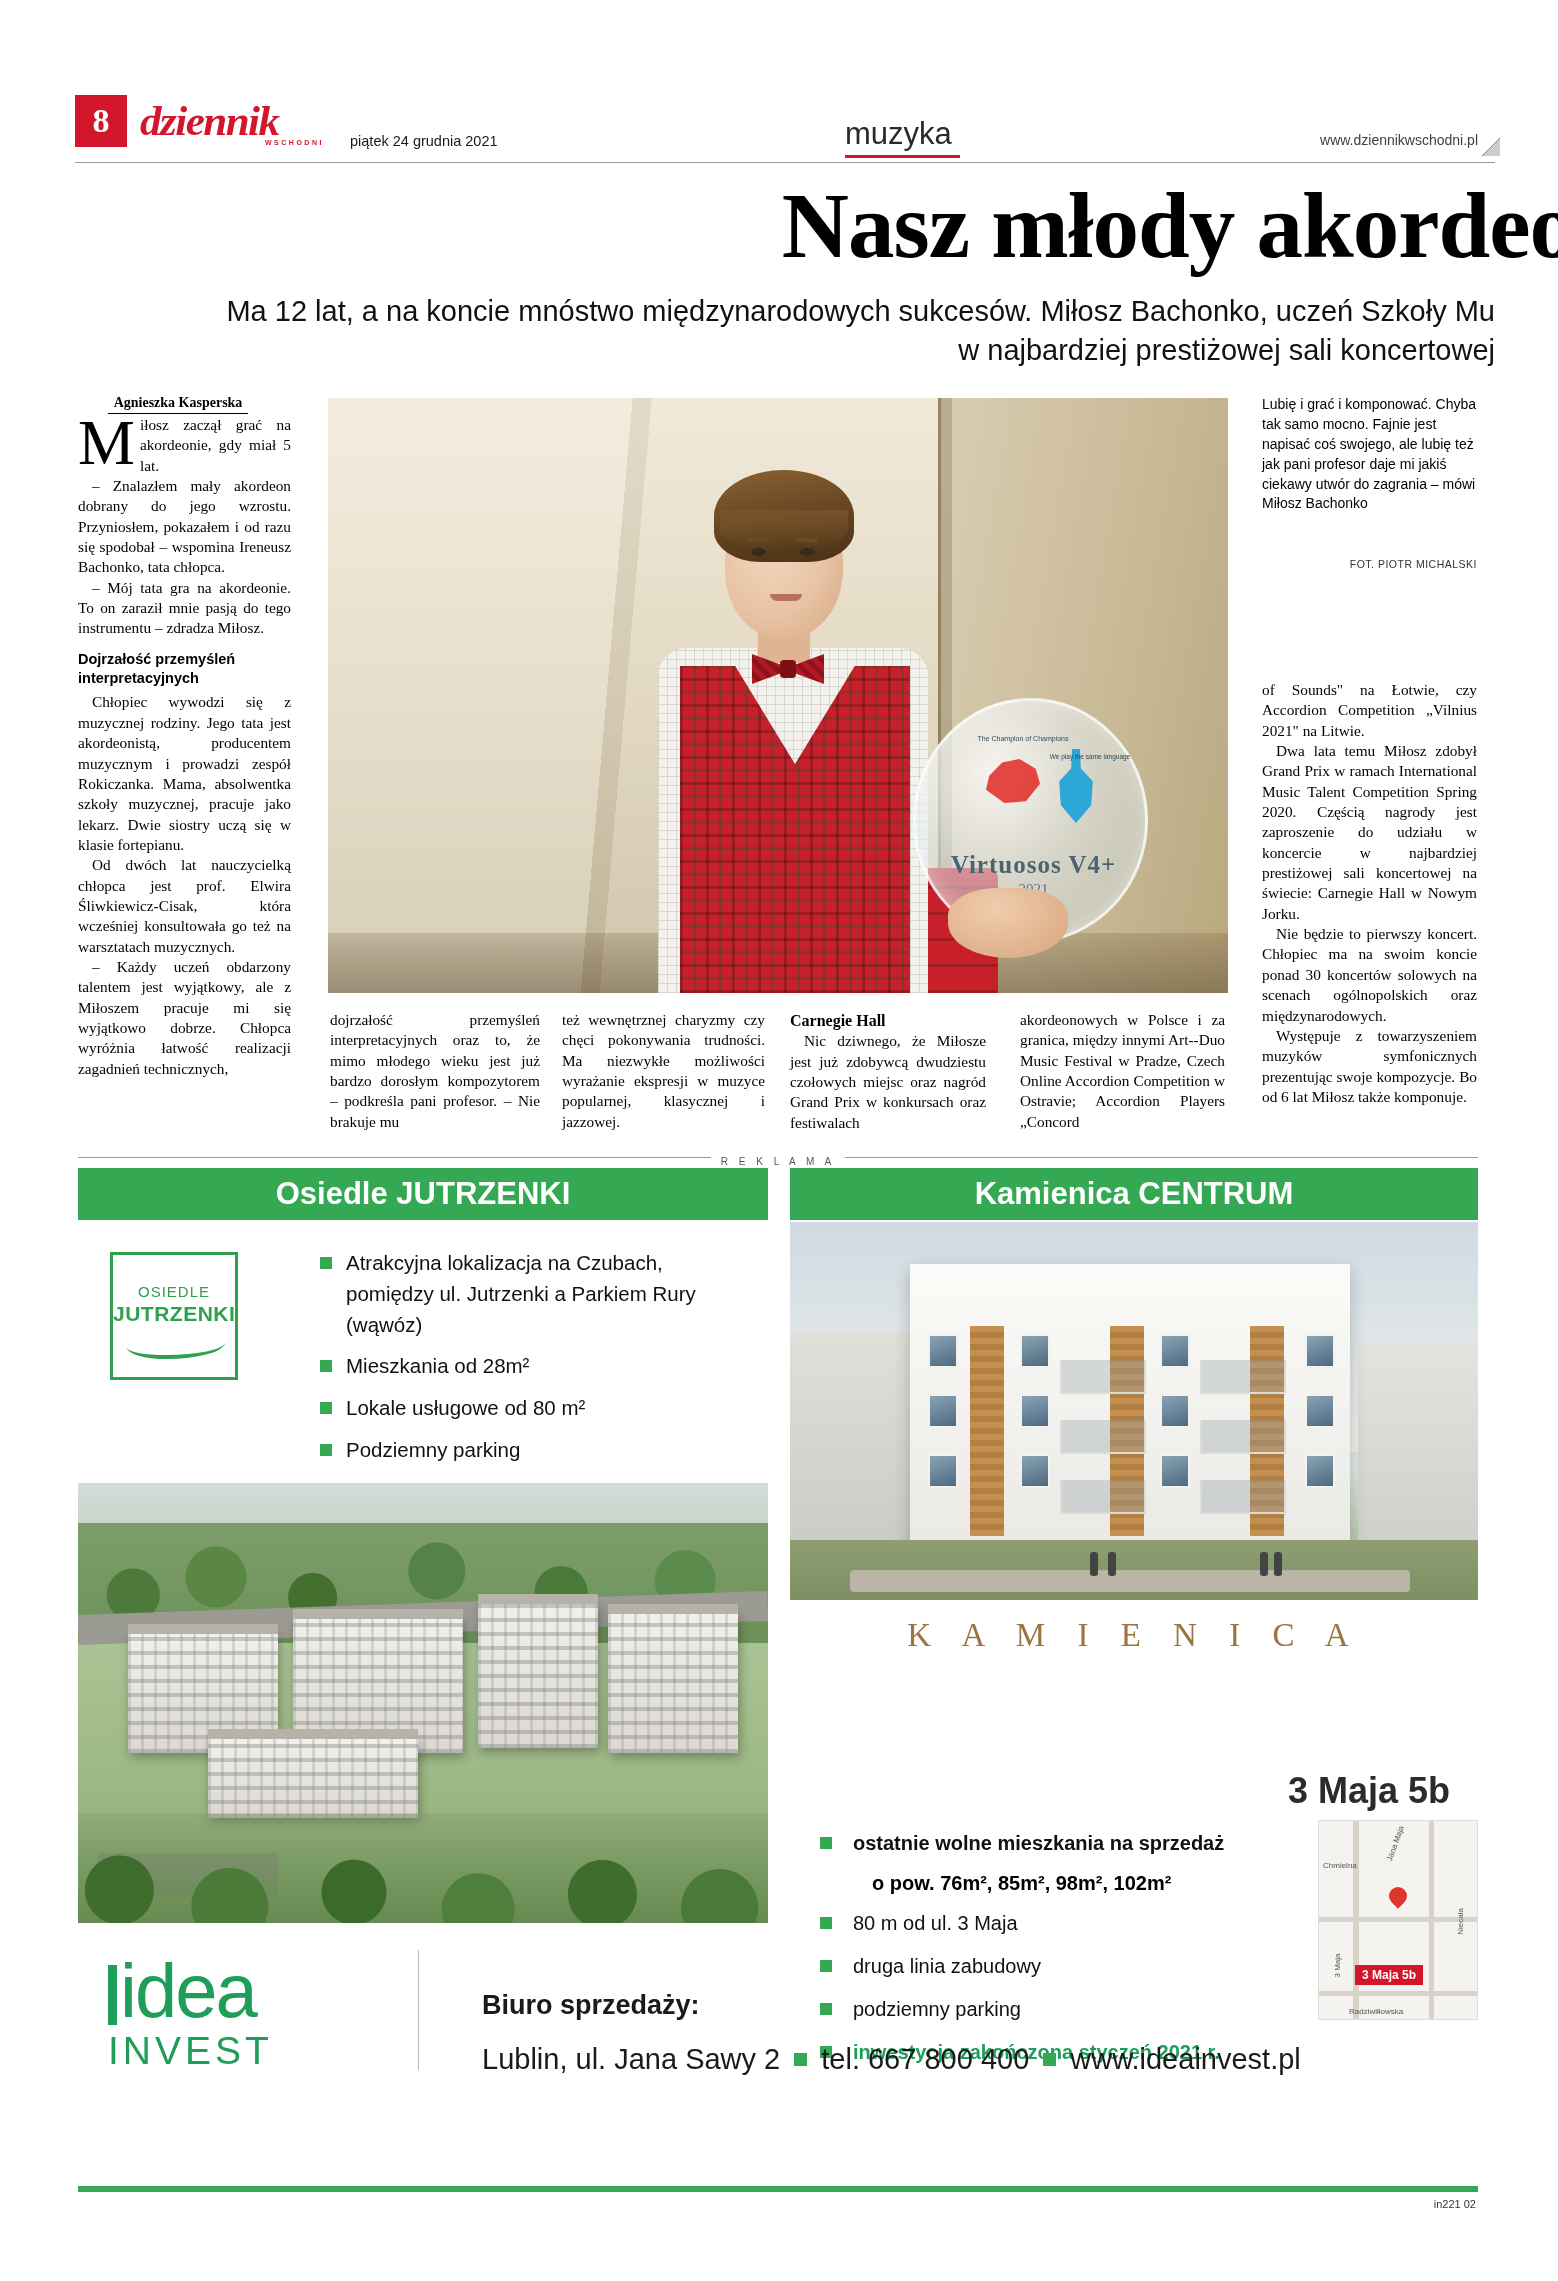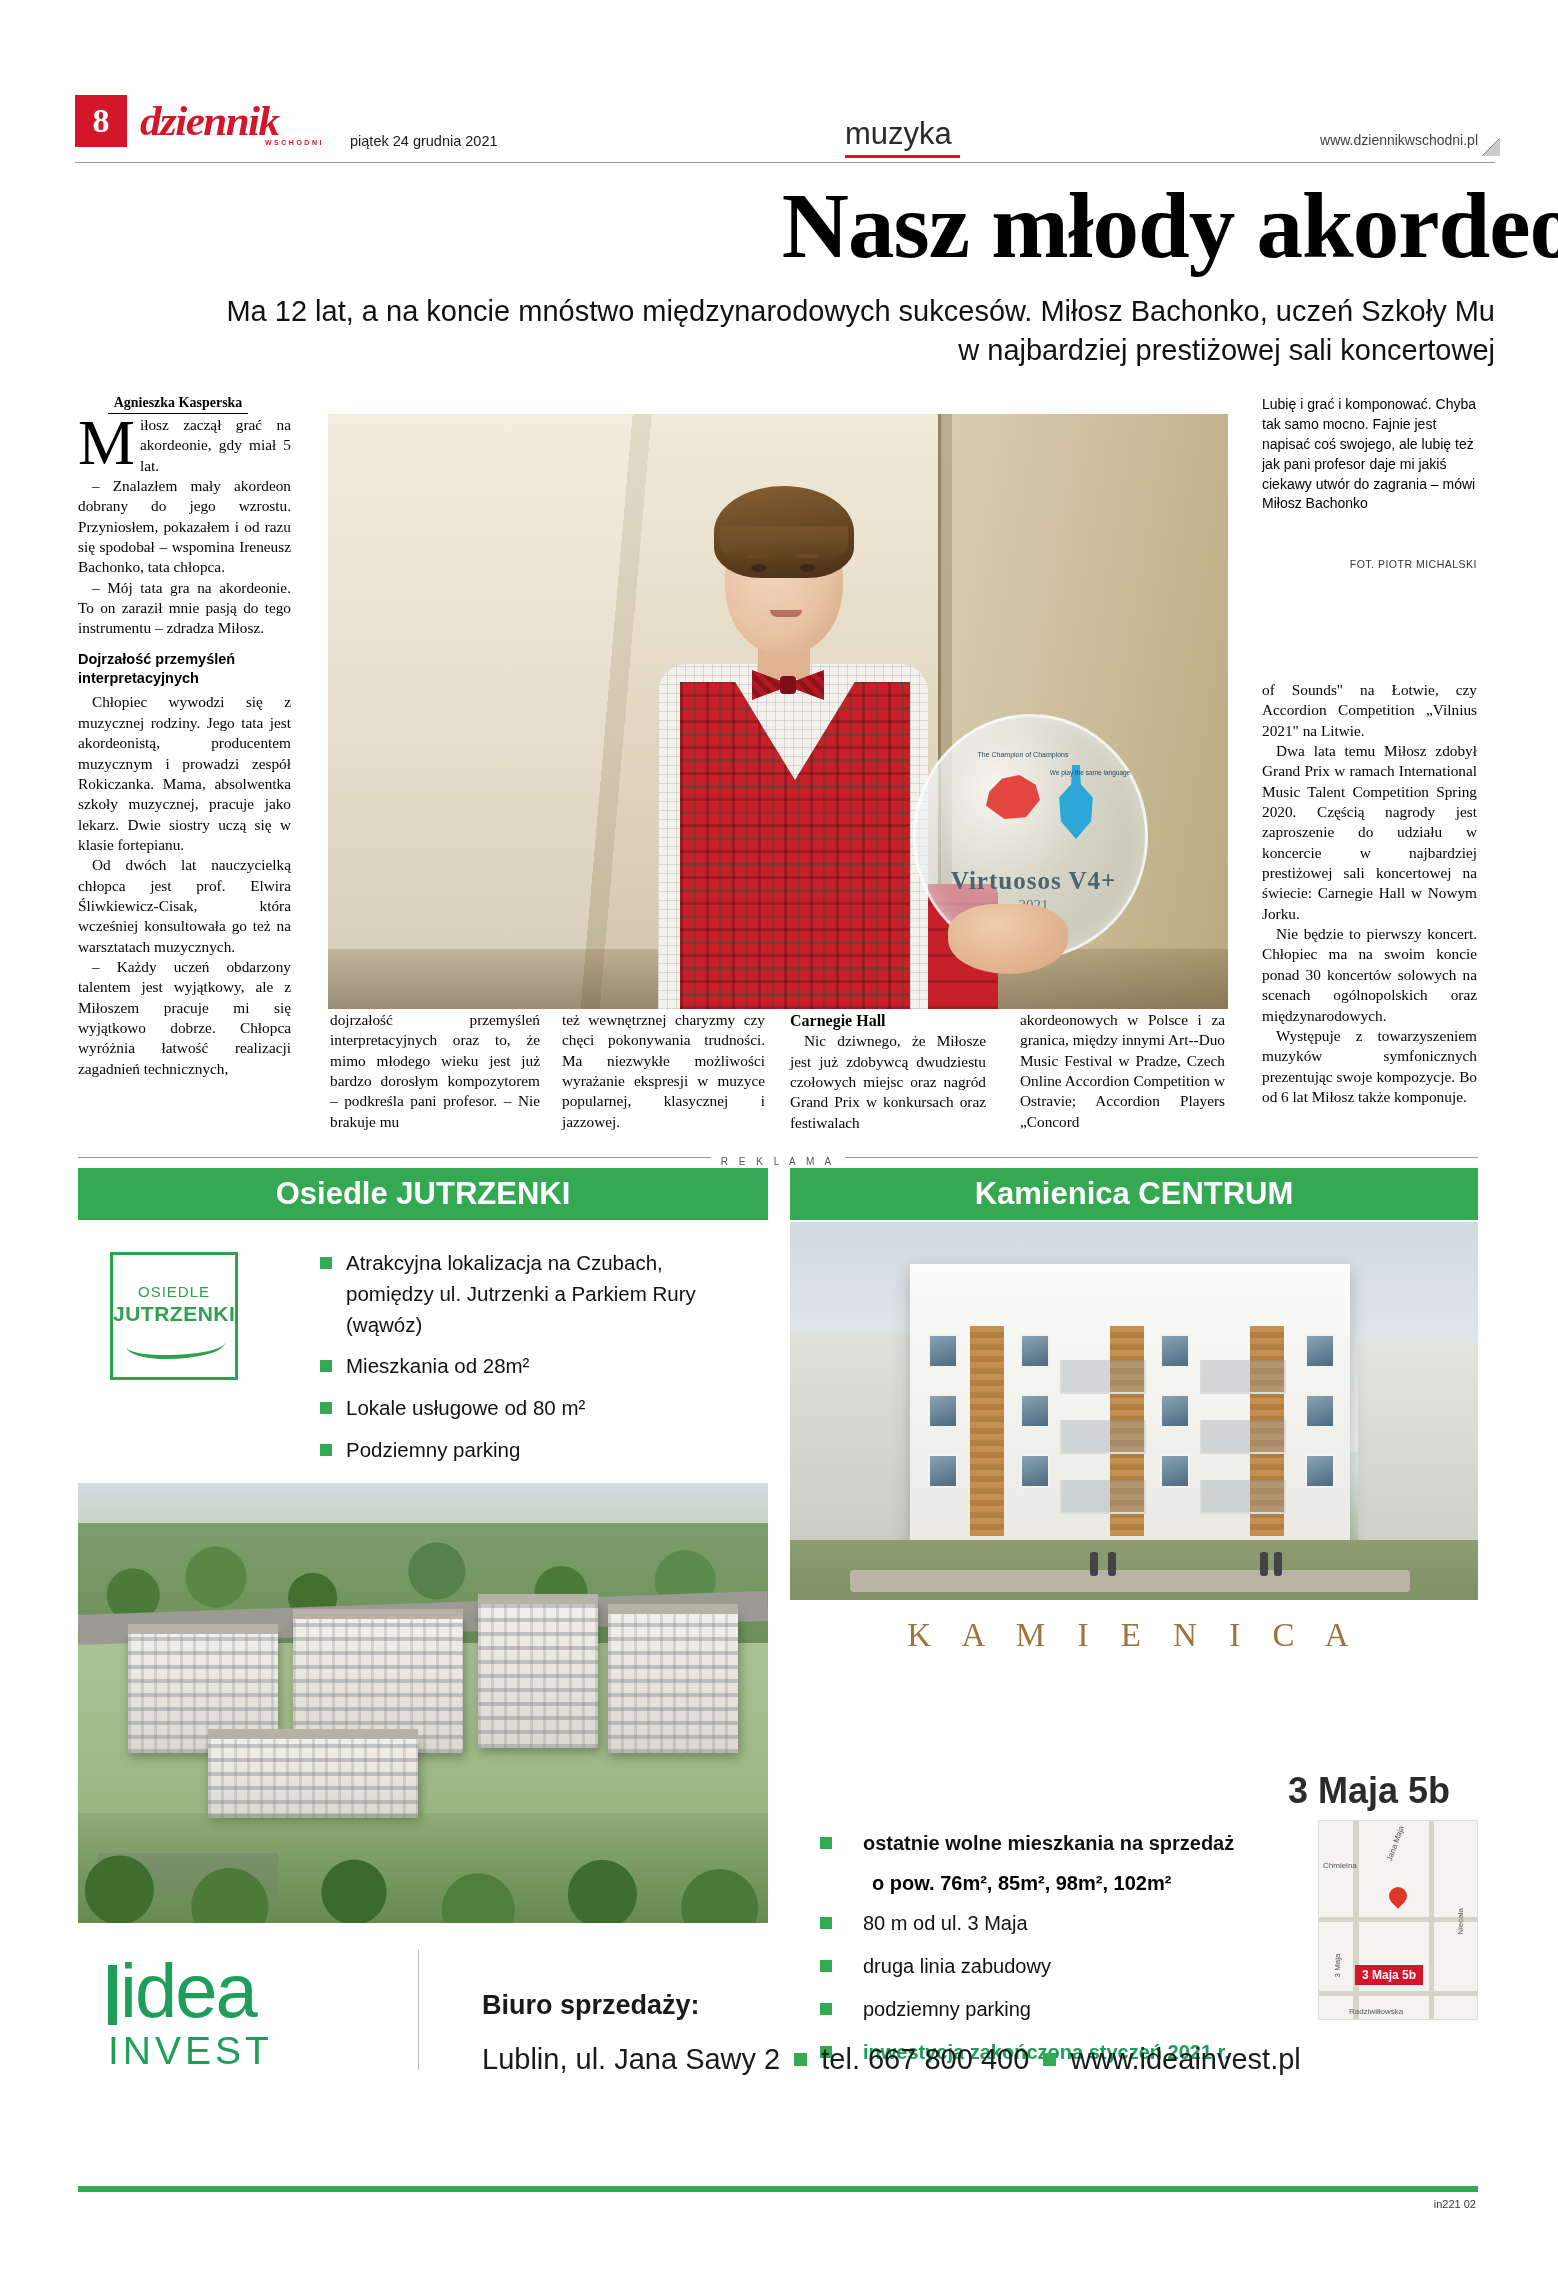--- a/index.html
+++ b/index.html
@@ -165,21 +165,21 @@
 
   .col-subhead-standalone {
     font-family: "Liberation Serif", serif;
     font-weight: bold;
     font-size: 16px;
   }
 
   
   .photo {
     position: absolute;
-    left: 328px; top: 414px;
+    left: 328px; top: 398px;
     width: 900px; height: 595px;
     overflow: hidden;
     background: linear-gradient(180deg, #e4dcc8 0%, #d8cdb4 40%, #cfc2a6 100%);
     padding-left: 42px;
   }
   .ph-wall {
     position: absolute; inset: 0;
     background:
       linear-gradient(95deg, rgba(255,255,255,0.25) 0 32%, rgba(0,0,0,0.05) 32% 34%, rgba(255,255,255,0.12) 34% 100%),
       linear-gradient(180deg, #efe7d4 0%, #ddd2b8 55%, #c9bda0 100%);
@@ -551,21 +551,21 @@
   .kc-bullets {
     position: absolute;
     left: 820px; top: 1830px;
     width: 560px;
   }
   .kc-bullets li {
     list-style: none;
     font-size: 20px;
     line-height: 1.35;
     margin-bottom: 16px;
-    padding-left: 43px;
+    padding-left: 33px;
     position: relative;
     color: #111;
   }
   .kc-bullets li:before {
     content:''; position:absolute; left:0; top: 7px; width: 12px; height: 12px; background:#35a853;
   }
   .kc-bullets li.b { font-weight: bold; }
   .kc-bullets li.b:before { background:#35a853; }
   .kc-bullets li.first { margin-bottom: 4px; font-weight: bold; }
   .kc-sub { font-size: 20px; font-weight: bold; margin: 0 0 16px 26px; }

